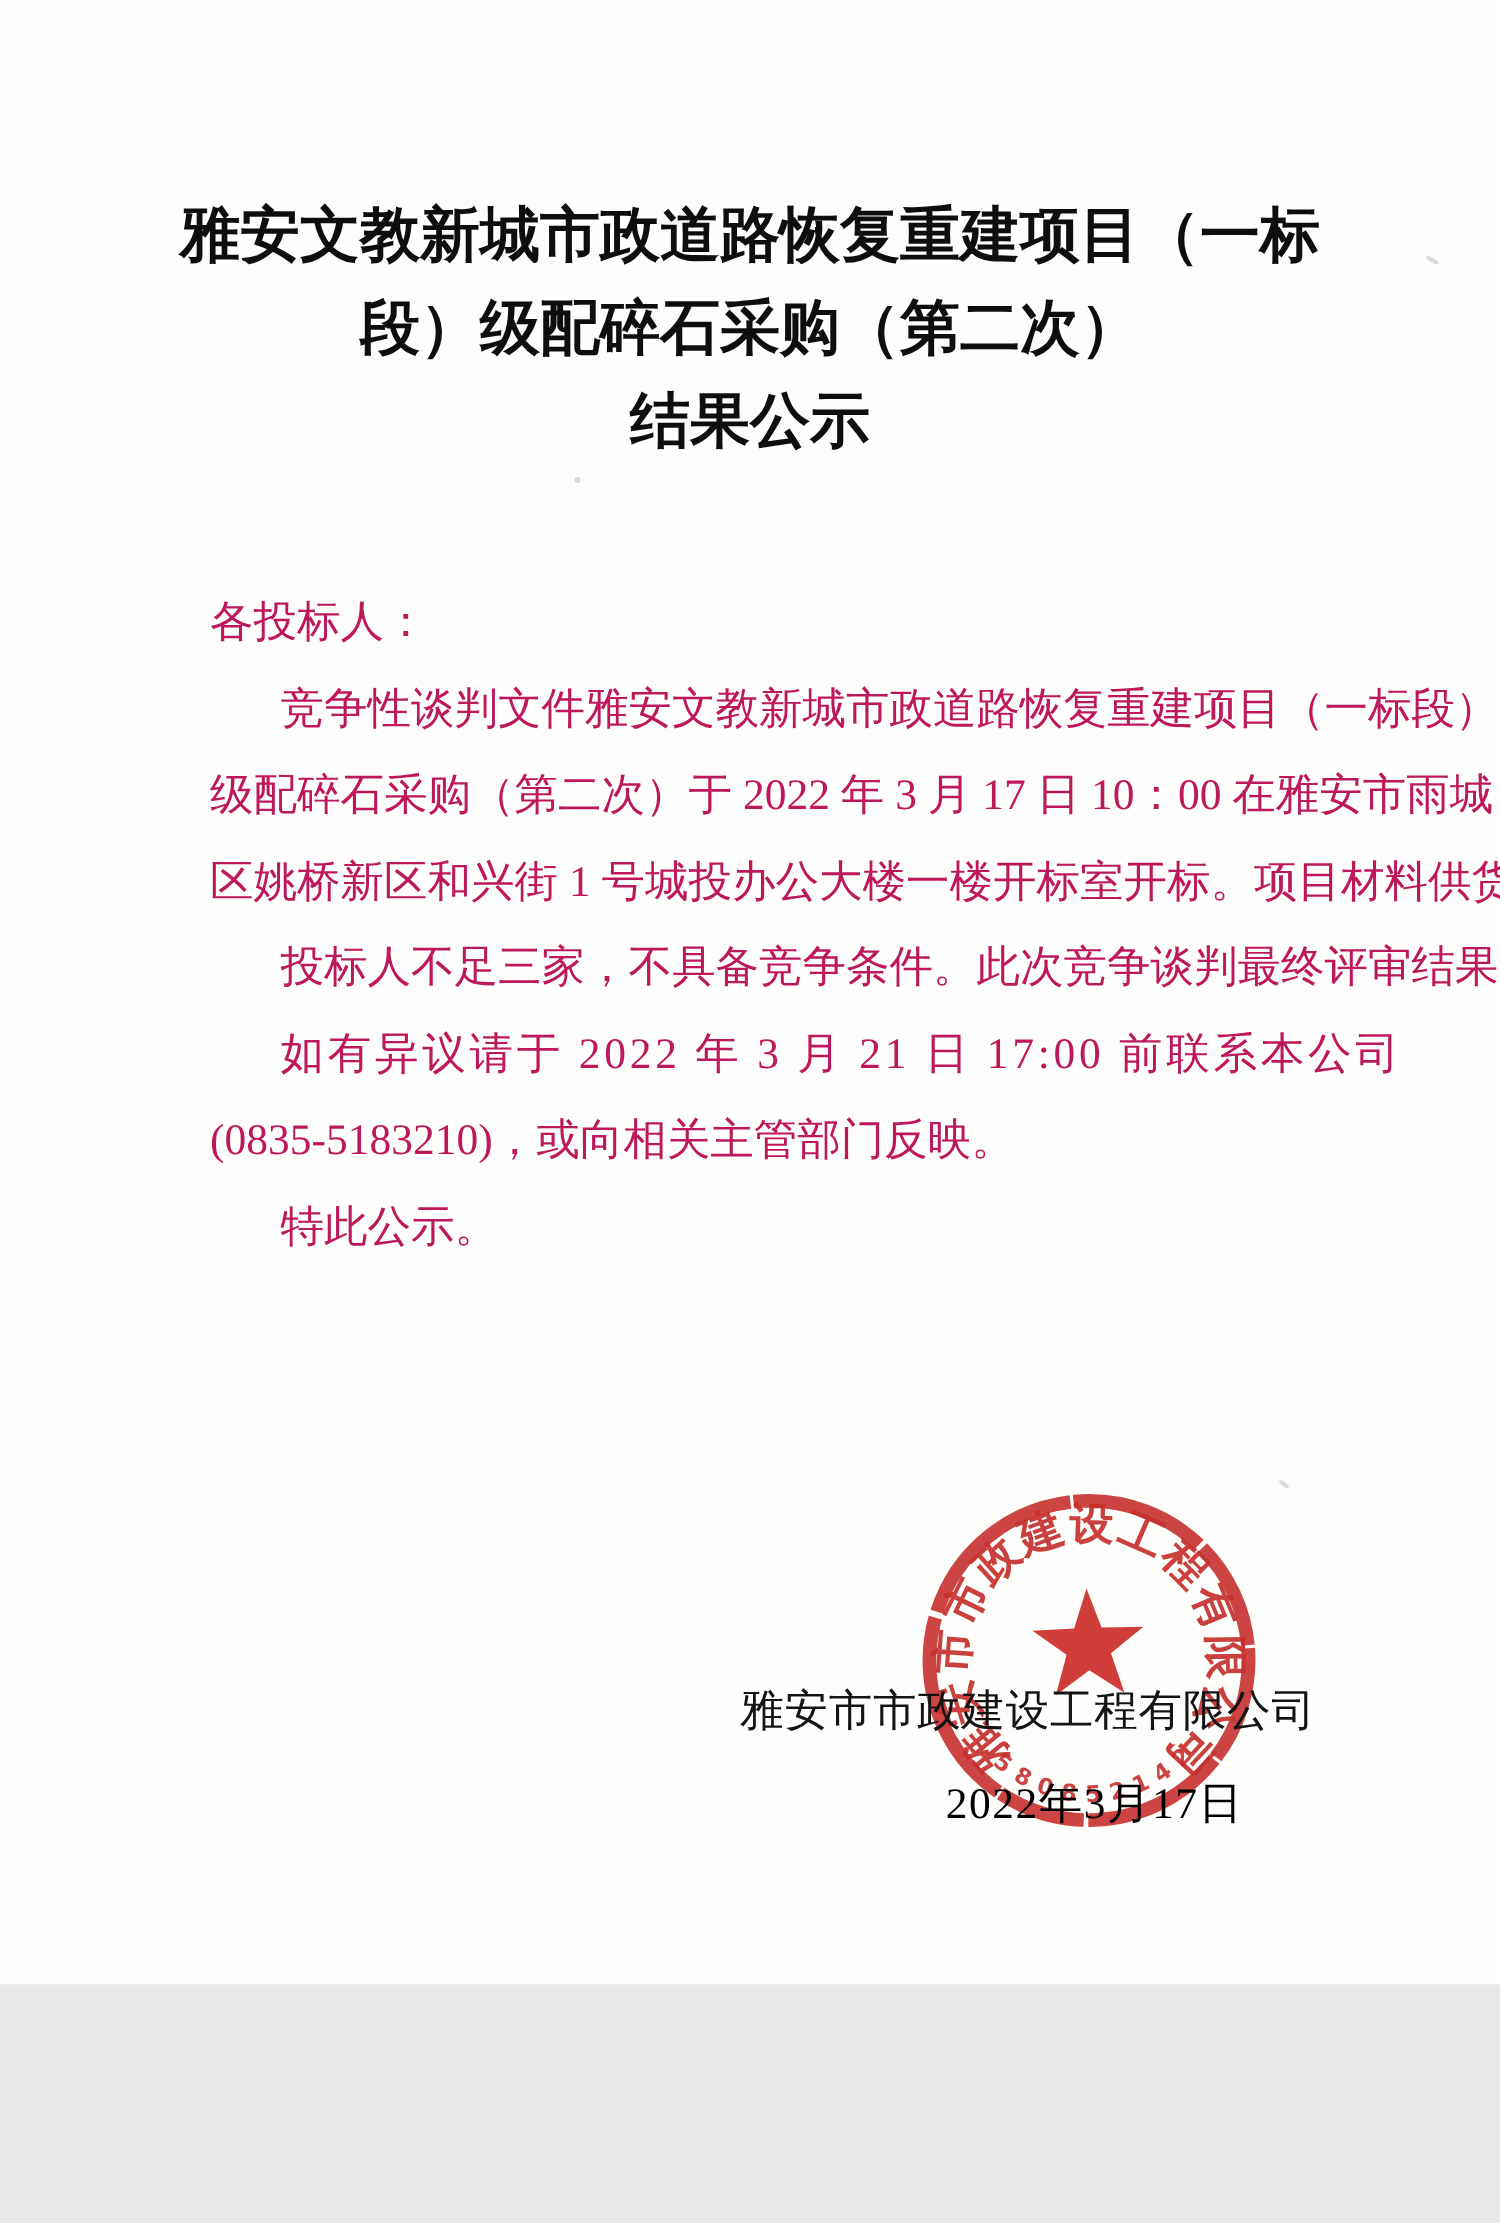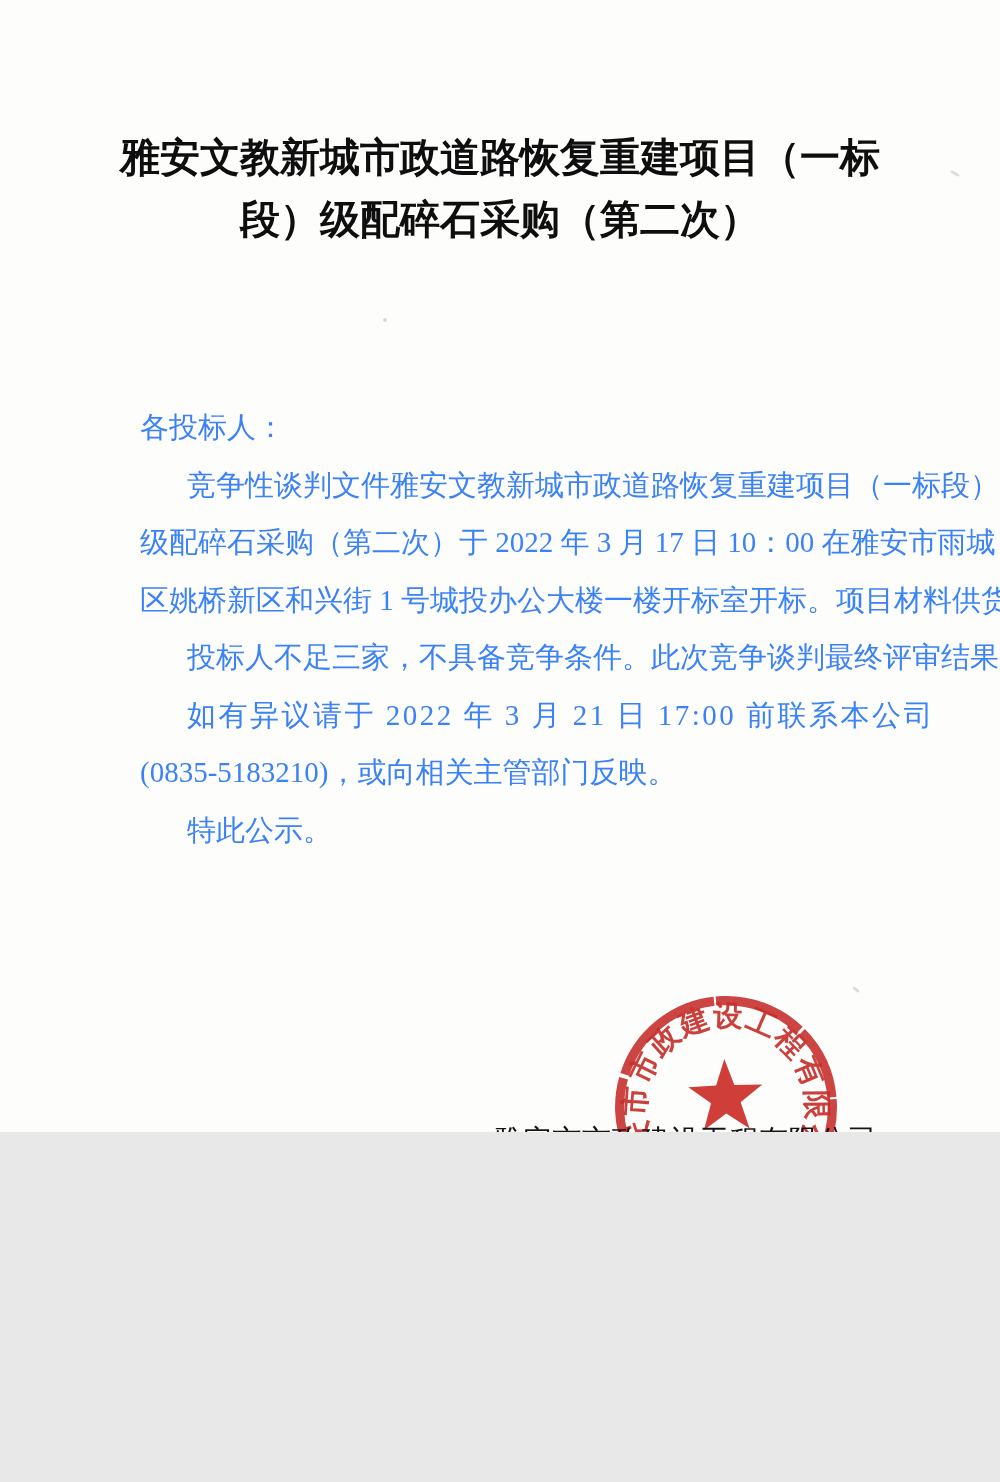--- a/index.html
+++ b/index.html
@@ -1,20 +1,20 @@
 <!DOCTYPE html>
 <html lang="zh"><head>
 <meta charset="utf-8">
 <style>
   * { margin: 0; padding: 0; box-sizing: border-box; }
   html, body { background: #e8e8e8; }
   .page {
     position: relative;
     width: 1000px;
-    height: 1132px;
+    height: 1323px;
     margin: 0 auto;
     background: #fdfdfb;
     overflow: hidden;
     color: #161616;
   }
   .doc-title {
     position: absolute;
     top: 126px;
     left: 0;
     width: 100%;
@@ -22,26 +22,26 @@
     font-family: "Liberation Sans", "DejaVu Sans", sans-serif;
     font-weight: 700;
     font-size: 40px;
     line-height: 62px;
     letter-spacing: 0px;
     color: #0e0e0e;
   }
   .body-text {
     position: absolute;
     left: 140px;
-    top: 399px;
+    top: 387px;
     width: 742px;
     font-family: "Liberation Serif", "DejaVu Serif", serif;
     font-size: 29px;
     line-height: 57.5px;
-    color: #3b82f6;
+    color: #be185d;
   }
   .line { white-space: nowrap; }
   .indent { text-indent: 47px; }
   .spread { letter-spacing: 2.5px; }
   .sig-company {
     position: absolute;
     top: 1121px;
     right: 123px;
     font-family: "Liberation Serif", "DejaVu Serif", serif;
     font-size: 29px;
@@ -84,20 +84,21 @@
   }
 </style>
 </head>
 <body>
 
 <div class="page">
 
   <div class="doc-title">
     <div>雅安文教新城市政道路恢复重建项目（一标</div>
     <div>段）级配碎石采购（第二次）</div>
+    <div>结果公示</div>
   </div>
 
   <div class="body-text">
     <div class="line">各投标人：</div>
     <div class="line indent">竞争性谈判文件雅安文教新城市政道路恢复重建项目（一标段）</div>
     <div class="line">级配碎石采购（第二次）于 2022 年 3 月 17 日 10：00 在雅安市雨城</div>
     <div class="line">区姚桥新区和兴街 1 号城投办公大楼一楼开标室开标。项目材料供货</div>
     <div class="line indent">投标人不足三家，不具备竞争条件。此次竞争谈判最终评审结果</div>
     <div class="line indent spread">如有异议请于 2022 年 3 月 21 日 17:00 前联系本公司</div>
     <div class="line">(0835-5183210)，或向相关主管部门反映。</div>

